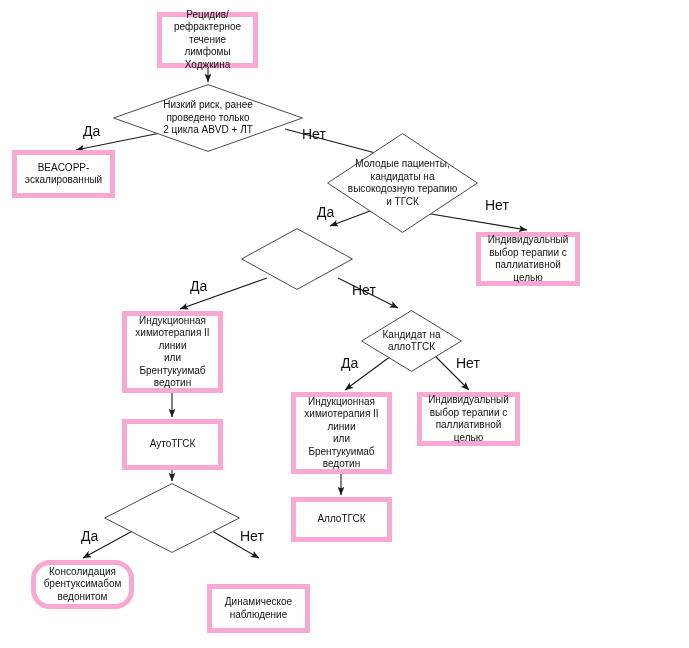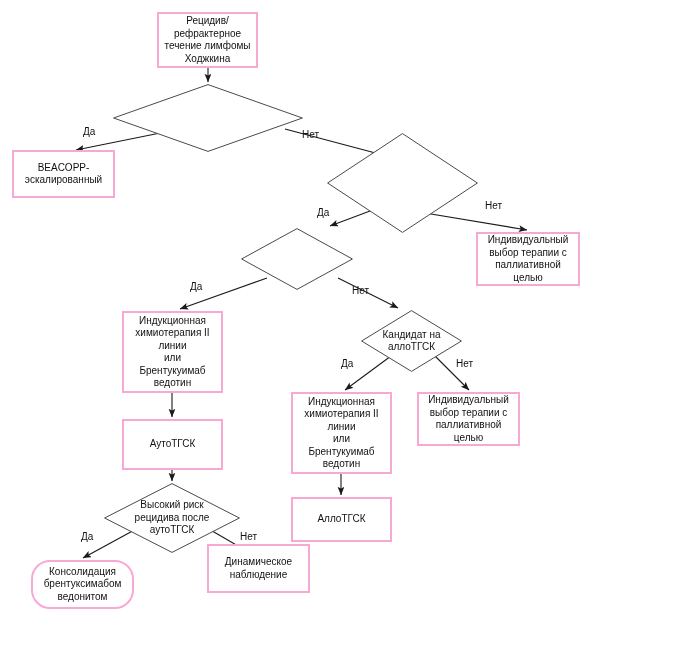--- a/index.html
+++ b/index.html
@@ -31,21 +31,21 @@
     display: flex;
     align-items: center;
     justify-content: center;
     text-align: center;
     font-size: 10px;
     line-height: 12.5px;
     color: #111111;
     z-index: 3;
   }
   .node.box {
-    border: 2px solid #f9a8d4;
+    border: 5px solid #f9a8d4;
     background: #ffffff;
   }
   .node.box .txt {
     padding: 1px 3px;
     white-space: pre-line;
   }
   .node.diamond {
     background: transparent;
   }
   .node.diamond .dshape {
@@ -56,21 +56,21 @@
     height: 100%;
   }
   .node.diamond .txt {
     position: relative;
     z-index: 2;
     white-space: pre-line;
     padding: 0 2px;
   }
   .edge-label {
     position: absolute;
-    font-size: 10px;
+    font-size: 14px;
     line-height: 11px;
     color: #111111;
     white-space: nowrap;
     z-index: 4;
   }
 </style>
 </head>
 <body>
 
 <div id="canvas">
@@ -103,29 +103,36 @@
       <div class="node box" style="left: 157px; top: 12px; width: 101px; height: 56px;">
         <div class="txt">Рецидив/
 рефрактерное
 течение лимфомы
 Ходжкина</div>
       </div>
       <div class="node diamond" style="left: 113px; top: 84px; width: 190px; height: 68px;">
         <svg class="dshape" viewBox="0 0 190 68" preserveAspectRatio="none">
           <polygon points="95,0.6 189.4,34 95,67.4 0.6,34" fill="#ffffff" stroke="#4a4a4a" stroke-width="1"></polygon>
         </svg>
+        <div class="txt">Низкий риск, ранее
+проведено только
+2 цикла ABVD + ЛТ</div>
       </div>
       <div class="node box" style="left: 12px; top: 150px; width: 103px; height: 48px;">
         <div class="txt">BEACOPP-
 эскалированный</div>
       </div>
       <div class="node diamond" style="left: 327px; top: 133px; width: 151px; height: 100px;">
         <svg class="dshape" viewBox="0 0 151 100" preserveAspectRatio="none">
           <polygon points="75.5,0.6 150.4,50 75.5,99.4 0.6,50" fill="#ffffff" stroke="#4a4a4a" stroke-width="1"></polygon>
         </svg>
+        <div class="txt">Молодые пациенты,
+кандидаты на
+высокодозную терапию
+и ТГСК</div>
       </div>
       <div class="node box" style="left: 476px; top: 232px; width: 104px; height: 54px;">
         <div class="txt">Индивидуальный
 выбор терапии с
 паллиативной
 целью</div>
       </div>
       <div class="node diamond" style="left: 241px; top: 228px; width: 112px; height: 62px;">
         <svg class="dshape" viewBox="0 0 112 62" preserveAspectRatio="none">
           <polygon points="56,0.6 111.4,31 56,61.4 0.6,31" fill="#ffffff" stroke="#4a4a4a" stroke-width="1"></polygon>
@@ -163,30 +170,27 @@
       <div class="node box" style="left: 122px; top: 419px; width: 101px; height: 51px;">
         <div class="txt">АутоТГСК</div>
       </div>
       <div class="node box" style="left: 291px; top: 497px; width: 101px; height: 45px;">
         <div class="txt">АллоТГСК</div>
       </div>
       <div class="node diamond" style="left: 104px; top: 483px; width: 136px; height: 70px;">
         <svg class="dshape" viewBox="0 0 136 70" preserveAspectRatio="none">
           <polygon points="68,0.6 135.4,35 68,69.4 0.6,35" fill="#ffffff" stroke="#4a4a4a" stroke-width="1"></polygon>
         </svg>
-        <div class="txt">Высокий риск
-рецидива после
-аутоТГСК</div>
       </div>
       <div class="node box" style="left: 31px; top: 560px; width: 103px; height: 49px; border-radius: 19px;">
         <div class="txt">Консолидация
 брентуксимабом
 ведонитом</div>
       </div>
-      <div class="node box" style="left: 207px; top: 544px; width: 103px; height: 49px;">
+      <div class="node box" style="left: 207px; top: 584px; width: 103px; height: 49px;">
         <div class="txt">Динамическое
 наблюдение</div>
       </div>
     </div>
   <div id="labels-layer">
       <div class="edge-label" style="left: 83px; top: 126px;">Да</div>
       <div class="edge-label" style="left: 302px; top: 129px;">Нет</div>
       <div class="edge-label" style="left: 485px; top: 200px;">Нет</div>
       <div class="edge-label" style="left: 317px; top: 207px;">Да</div>
       <div class="edge-label" style="left: 190px; top: 281px;">Да</div>

